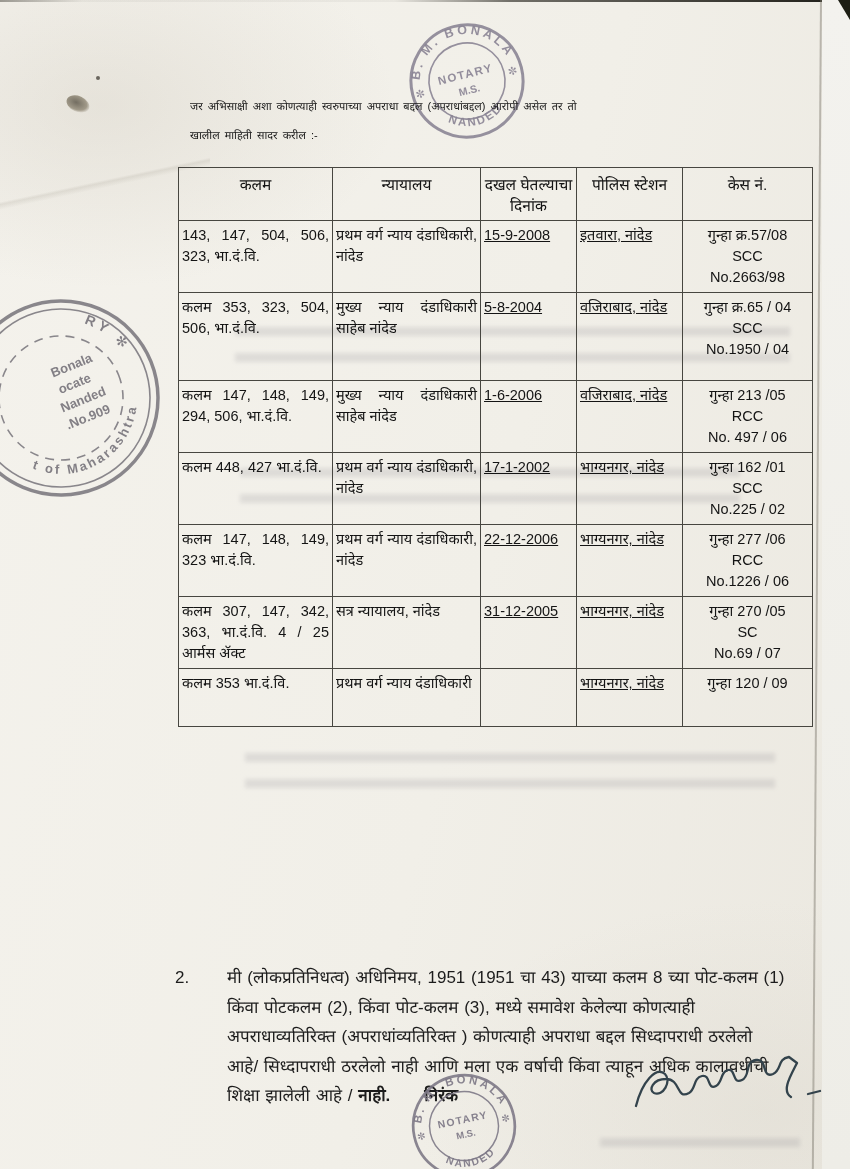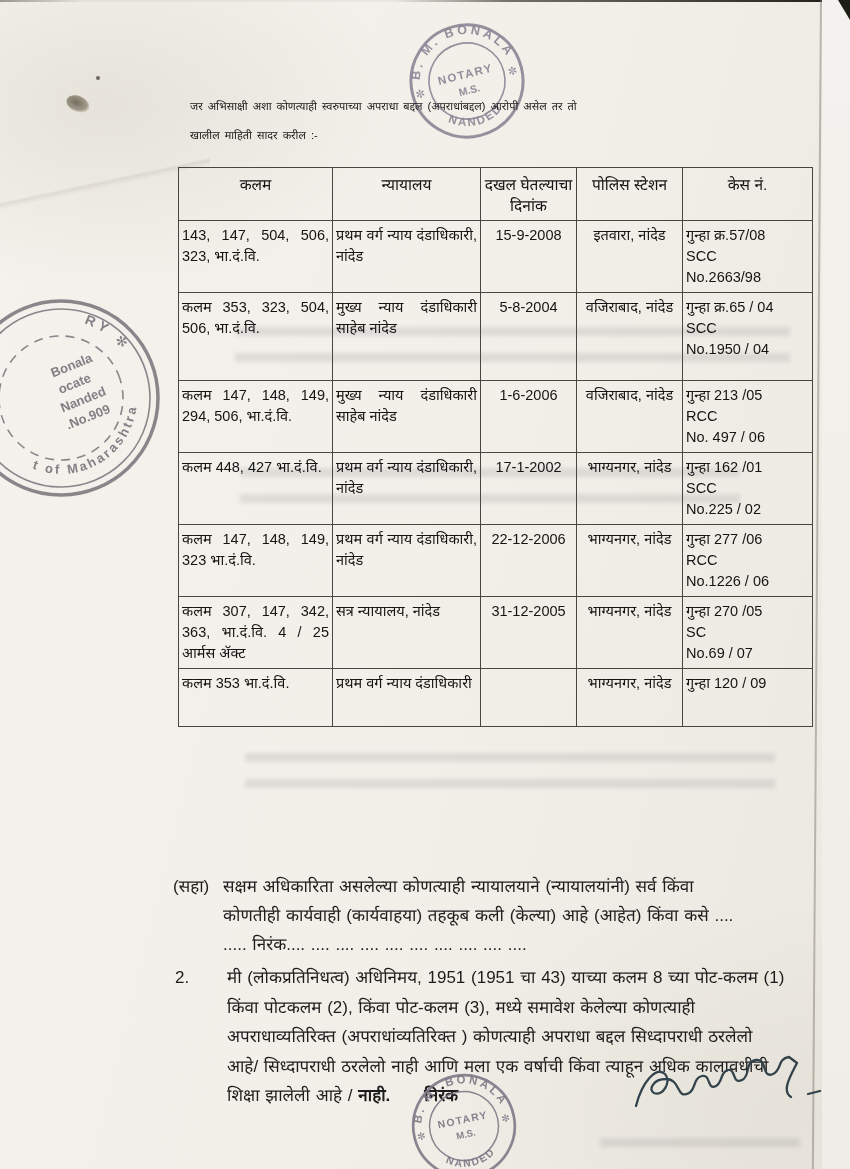--- a/index.html
+++ b/index.html
@@ -28,22 +28,22 @@
   .intro{position:absolute;left:190px;top:92px;width:630px;font-size:11px;line-height:29px;
     white-space:pre-line;word-spacing:2px;color:#181818;}
 
   table.caselist{position:absolute;left:178px;top:167px;width:634px;border-collapse:collapse;table-layout:fixed;}
   table.caselist col.c1{width:154px} table.caselist col.c2{width:148px}
   table.caselist col.c3{width:96px}  table.caselist col.c4{width:106px} table.caselist col.c5{width:130px}
   table.caselist th,table.caselist td{border:1.6px solid #474640;vertical-align:top;padding:4px 3px;
     font-size:14.5px;line-height:21px;font-weight:normal;color:#141414;}
   table.caselist th{text-align:center;font-size:15.5px;padding-top:6px;}
   td.kalam,td.court{text-align:justify;text-justify:inter-word;}
-  td.cdate,td.station{text-align:center;padding-top:7px;}
-  td.caseno{white-space:pre-line;line-height:23px;padding-top:7px;}
+  td.cdate,td.station{text-align:left;padding-top:7px;text-decoration:underline;}
+  td.caseno{text-align:center;white-space:pre-line;line-height:23px;padding-top:7px;}
 
   .saha{position:absolute;left:173px;top:872px;width:648px;display:flex;font-size:17px;line-height:29px;}
   .saha .lbl{width:50px;flex:none;}
   .saha .txt{flex:1;white-space:pre-line;word-spacing:1px;}
 
   .para2{position:absolute;left:175px;top:963px;width:650px;display:flex;font-size:17px;line-height:29.5px;}
   .para2 .num{width:52px;flex:none;}
   .para2 .txt{flex:1;white-space:pre-line;word-spacing:1px;}
   .para2 b{font-weight:bold;}
   .para2 .nirank{font-weight:bold;margin-left:34px;}
@@ -192,26 +192,20 @@
     <tr style="height:58px">
       <td class="kalam">कलम 353 भा.दं.वि.</td>
       <td class="court">प्रथम वर्ग न्याय दंडाधिकारी</td>
       <td class="cdate"></td>
       <td class="station">भाग्यनगर, नांदेड</td>
       <td class="caseno">गुन्हा 120 / 09</td>
     </tr>
   </tbody>
     </table>
 
-  <div class="saha">
-    <div class="lbl">(सहा)</div>
-    <div class="txt">सक्षम अधिकारिता असलेल्या कोणत्याही न्यायालयाने (न्यायालयांनी) सर्व किंवा
-कोणतीही कार्यवाही (कार्यवाहया) तहकूब कली (केल्या) आहे (आहेत) किंवा कसे ....
-..... निरंक.... .... .... .... .... .... .... .... .... ....</div>
-  </div>
 
   <div class="para2">
     <div class="num">2.</div>
     <div class="txt"><span>मी (लोकप्रतिनिधत्व) अधिनिमय, 1951 (1951 चा 43) याच्या कलम 8 च्या पोट-कलम (1)
 किंवा पोटकलम (2), किंवा पोट-कलम (3), मध्ये समावेश केलेल्या कोणत्याही
 अपराधाव्यतिरिक्त (अपराधांव्यतिरिक्त ) कोणत्याही अपराधा बद्दल सिध्दापराधी ठरलेलो
 आहे/ सिध्दापराधी ठरलेलो नाही आणि मला एक वर्षाची किंवा त्याहून अधिक कालावधीची
 शिक्षा झालेली आहे / </span><b>नाही.</b><span class="nirank">निरंक</span></div>
   </div>
 

